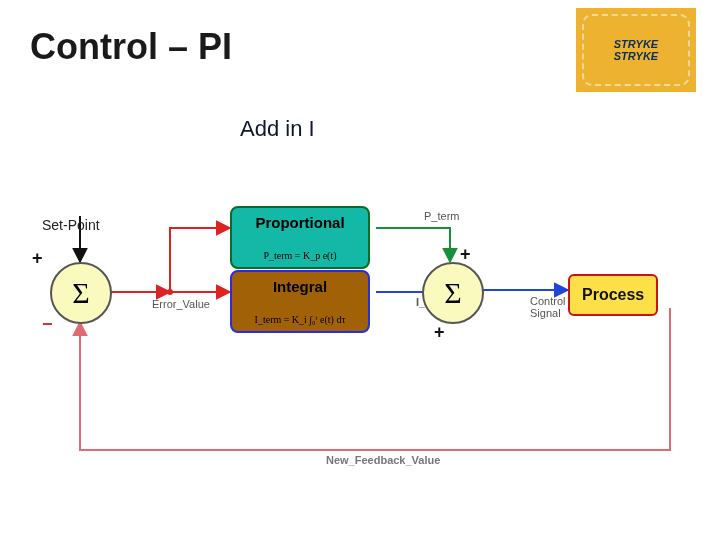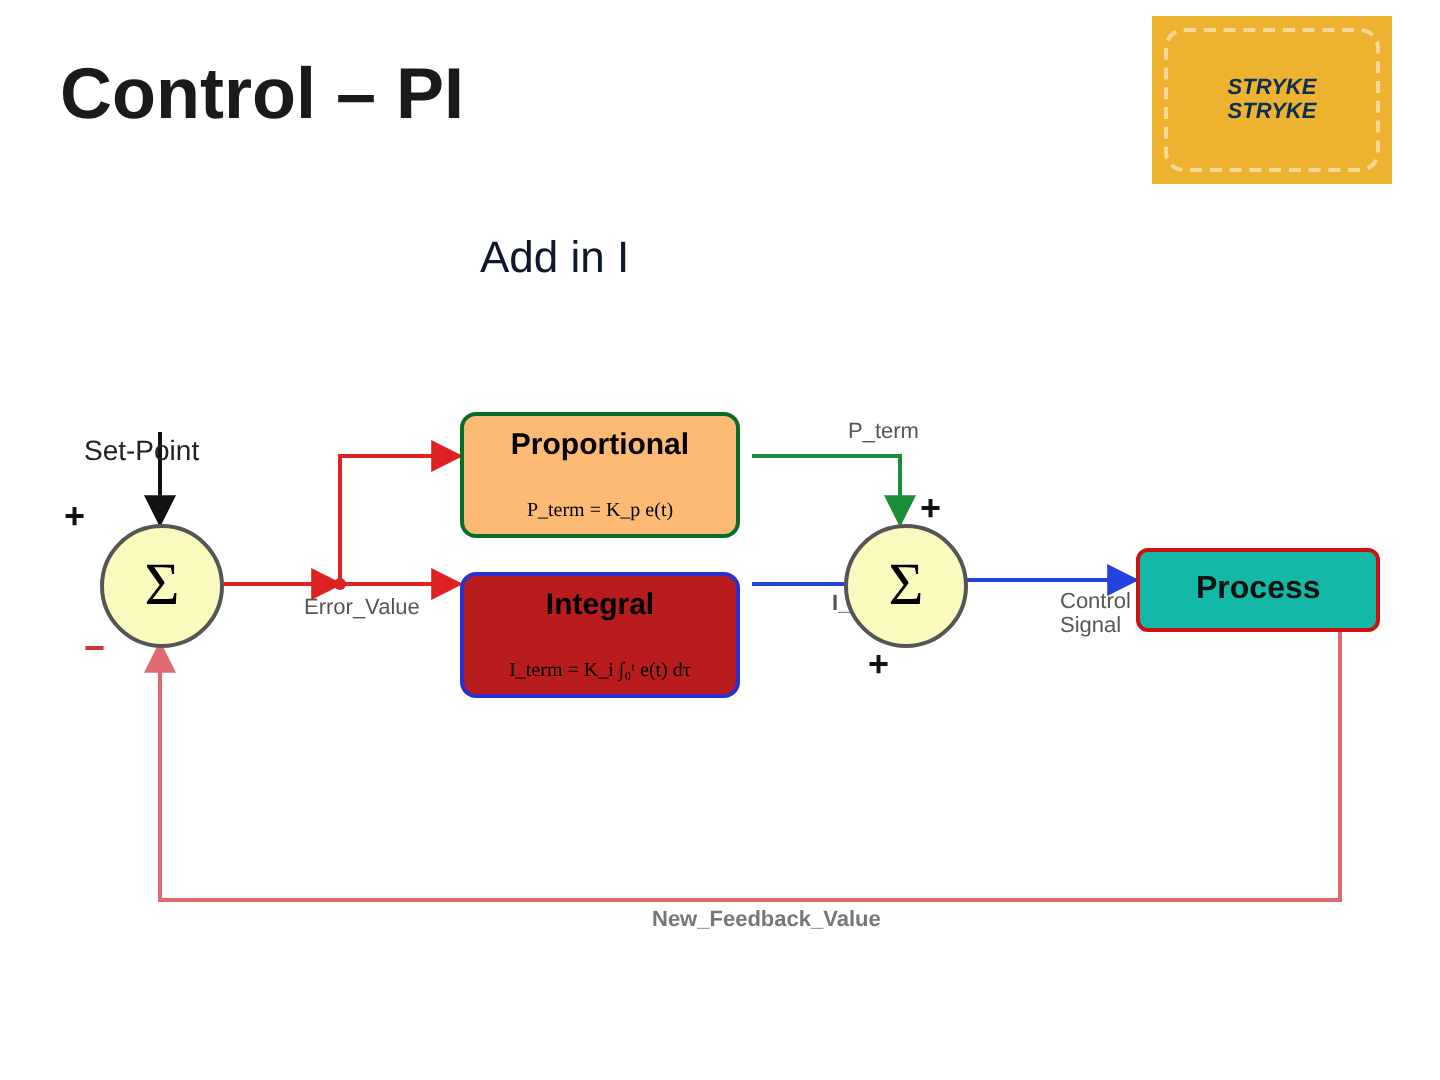--- a/index.html
+++ b/index.html
@@ -9,21 +9,21 @@
   .logo{position:absolute;top:8px;right:24px;width:120px;height:84px;background:#edb330;display:flex;align-items:center;justify-content:center;}
   .logo-inner{font-size:11px;font-weight:800;color:#0b2e52;text-align:center;line-height:1.1;font-style:italic;}
   .logo-gear{position:absolute;inset:6px;border:2px dashed rgba(255,255,255,.5);border-radius:10px;}
   
   .diagram{position:absolute;left:20px;top:190px;width:680px;height:310px;}
   .sum{position:absolute;width:58px;height:58px;border:2px solid #555;border-radius:50%;background:#fbfabe;display:flex;align-items:center;justify-content:center;}
   .sum span{font-family:"Times New Roman",serif;font-size:30px;}
   .box{position:absolute;border:2px solid;border-radius:8px;padding:6px 10px;text-align:center;min-width:140px;box-sizing:border-box;}
   .box .hdr{font-weight:700;font-size:15px;}
   .box .eq{font-size:10px;font-family:"Times New Roman",serif;margin-top:20px;line-height:1;}
-  .proc{position:absolute;border:2px solid #c11;border-radius:6px;background:#14b8a6;padding:10px 28px;font-weight:700;color:#111;font-size:16px;}
+  .proc{position:absolute;border:2px solid #c11;border-radius:6px;background:#fde047;padding:10px 12px;font-weight:700;color:#111;font-size:16px;}
   .label{position:absolute;font-size:12px;color:#222;}
   .small{font-size:11px;color:#555;padding-left:36px;}
   .sign{position:absolute;font-size:18px;font-weight:700;color:#111;}
   svg{position:absolute;left:0;top:0;width:680px;height:310px;pointer-events:none;}
 </style>
 </head>
 <body>
 
 <div class="slide">
   <div class="title">Control – PI</div>
@@ -91,26 +91,26 @@
     <div class="label" style="left:22px;top:4px;font-size:14px;margin-top:23px;">Set-Point</div>
 
     <div class="sum" style="left:30px;top:72px;">
       <span>Σ</span>
     </div>
     <div class="sign" style="left:12px;top:58px;">+</div>
     <div class="sign" style="left:22px;top:124px;color:#c33;">−</div>
 
     <div class="label small" style="left:96px;top:108px;">Error_Value</div>
 
-    <div class="box" style="left:210px;top:16px;background:#fdba74;border-color:#0a6b25;">
+    <div class="box" style="left:210px;top:16px;background:#14b8a6;border-color:#0a6b25;">
       <div class="hdr">Proportional</div>
       <div class="eq">P_term = K_p e(t)</div>
     </div>
 
-    <div class="box" style="left:210px;top:96px;background:#b91c1c;border-color:#2a2fd4;">
+    <div class="box" style="left:210px;top:80px;background:#a16207;border-color:#2a2fd4;">
       <div class="hdr">Integral</div>
       <div class="eq">I_term = K_i ∫₀ᵗ e(t) dτ</div>
     </div>
 
     <div class="label small" style="left:368px;top:20px;">P_term</div>
     <div class="label small" style="left:360px;top:106px;font-weight:bold;">I_term</div>
 
     <div class="sum" style="left:402px;top:72px;">
       <span>Σ</span>
     </div>

